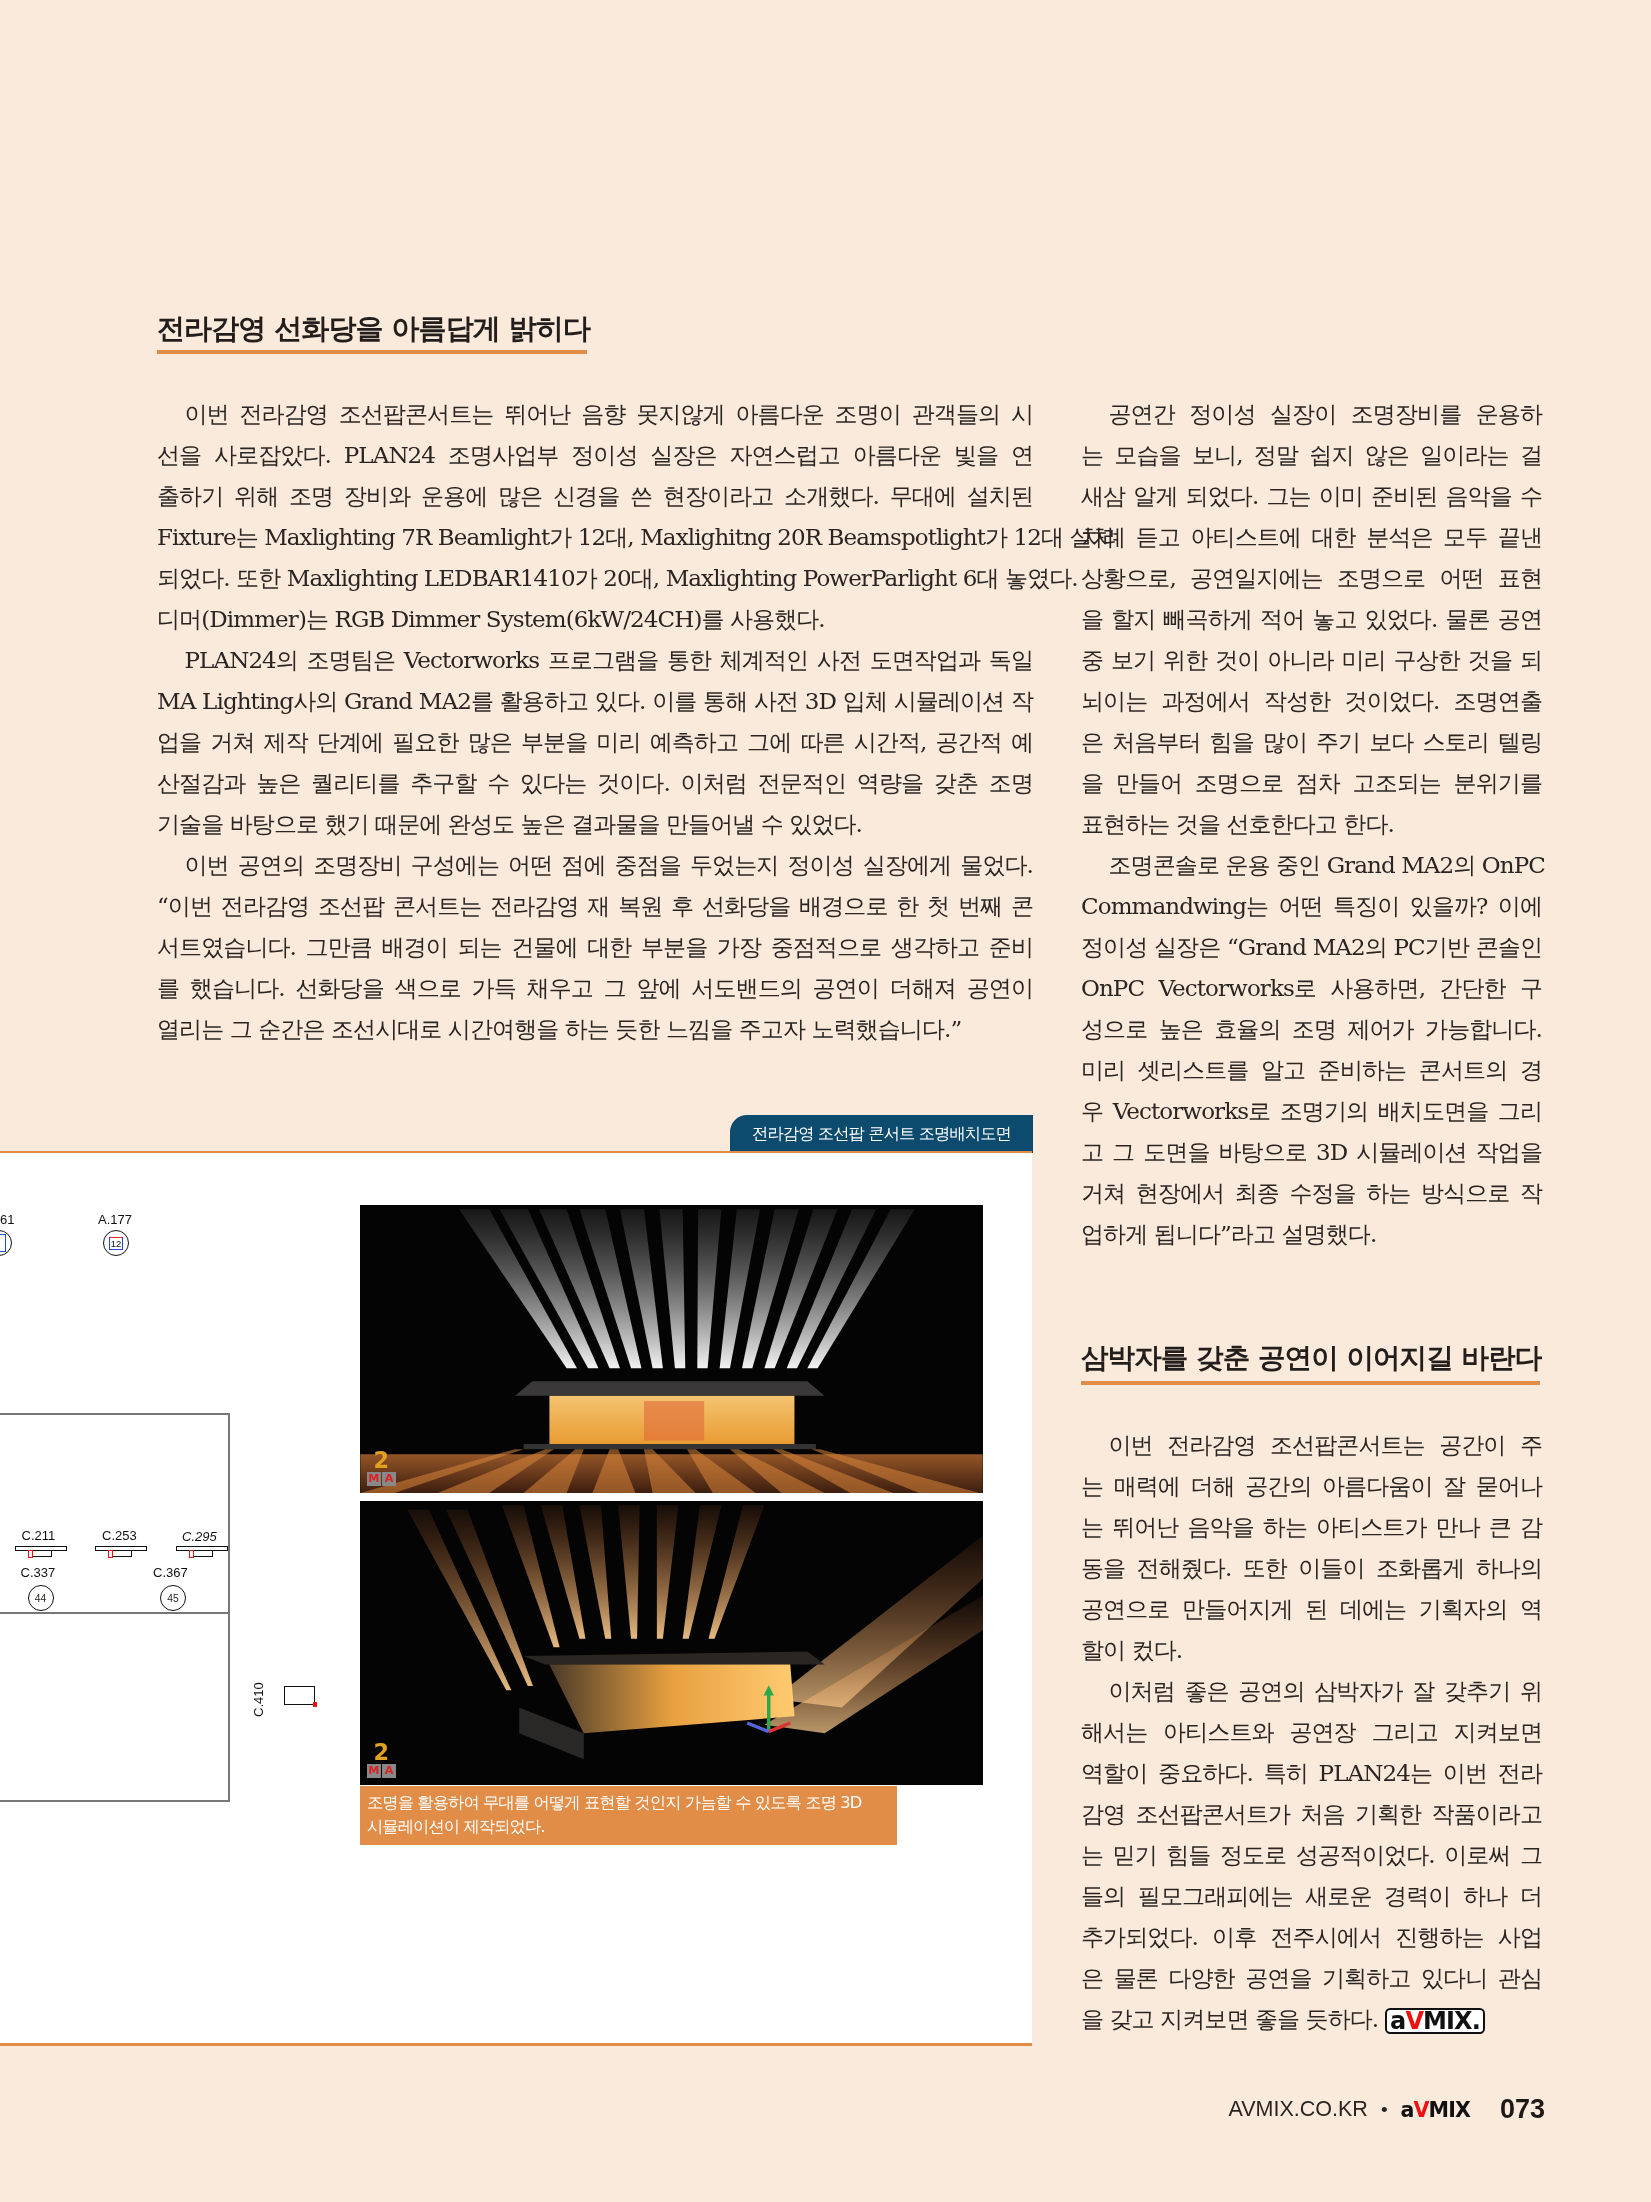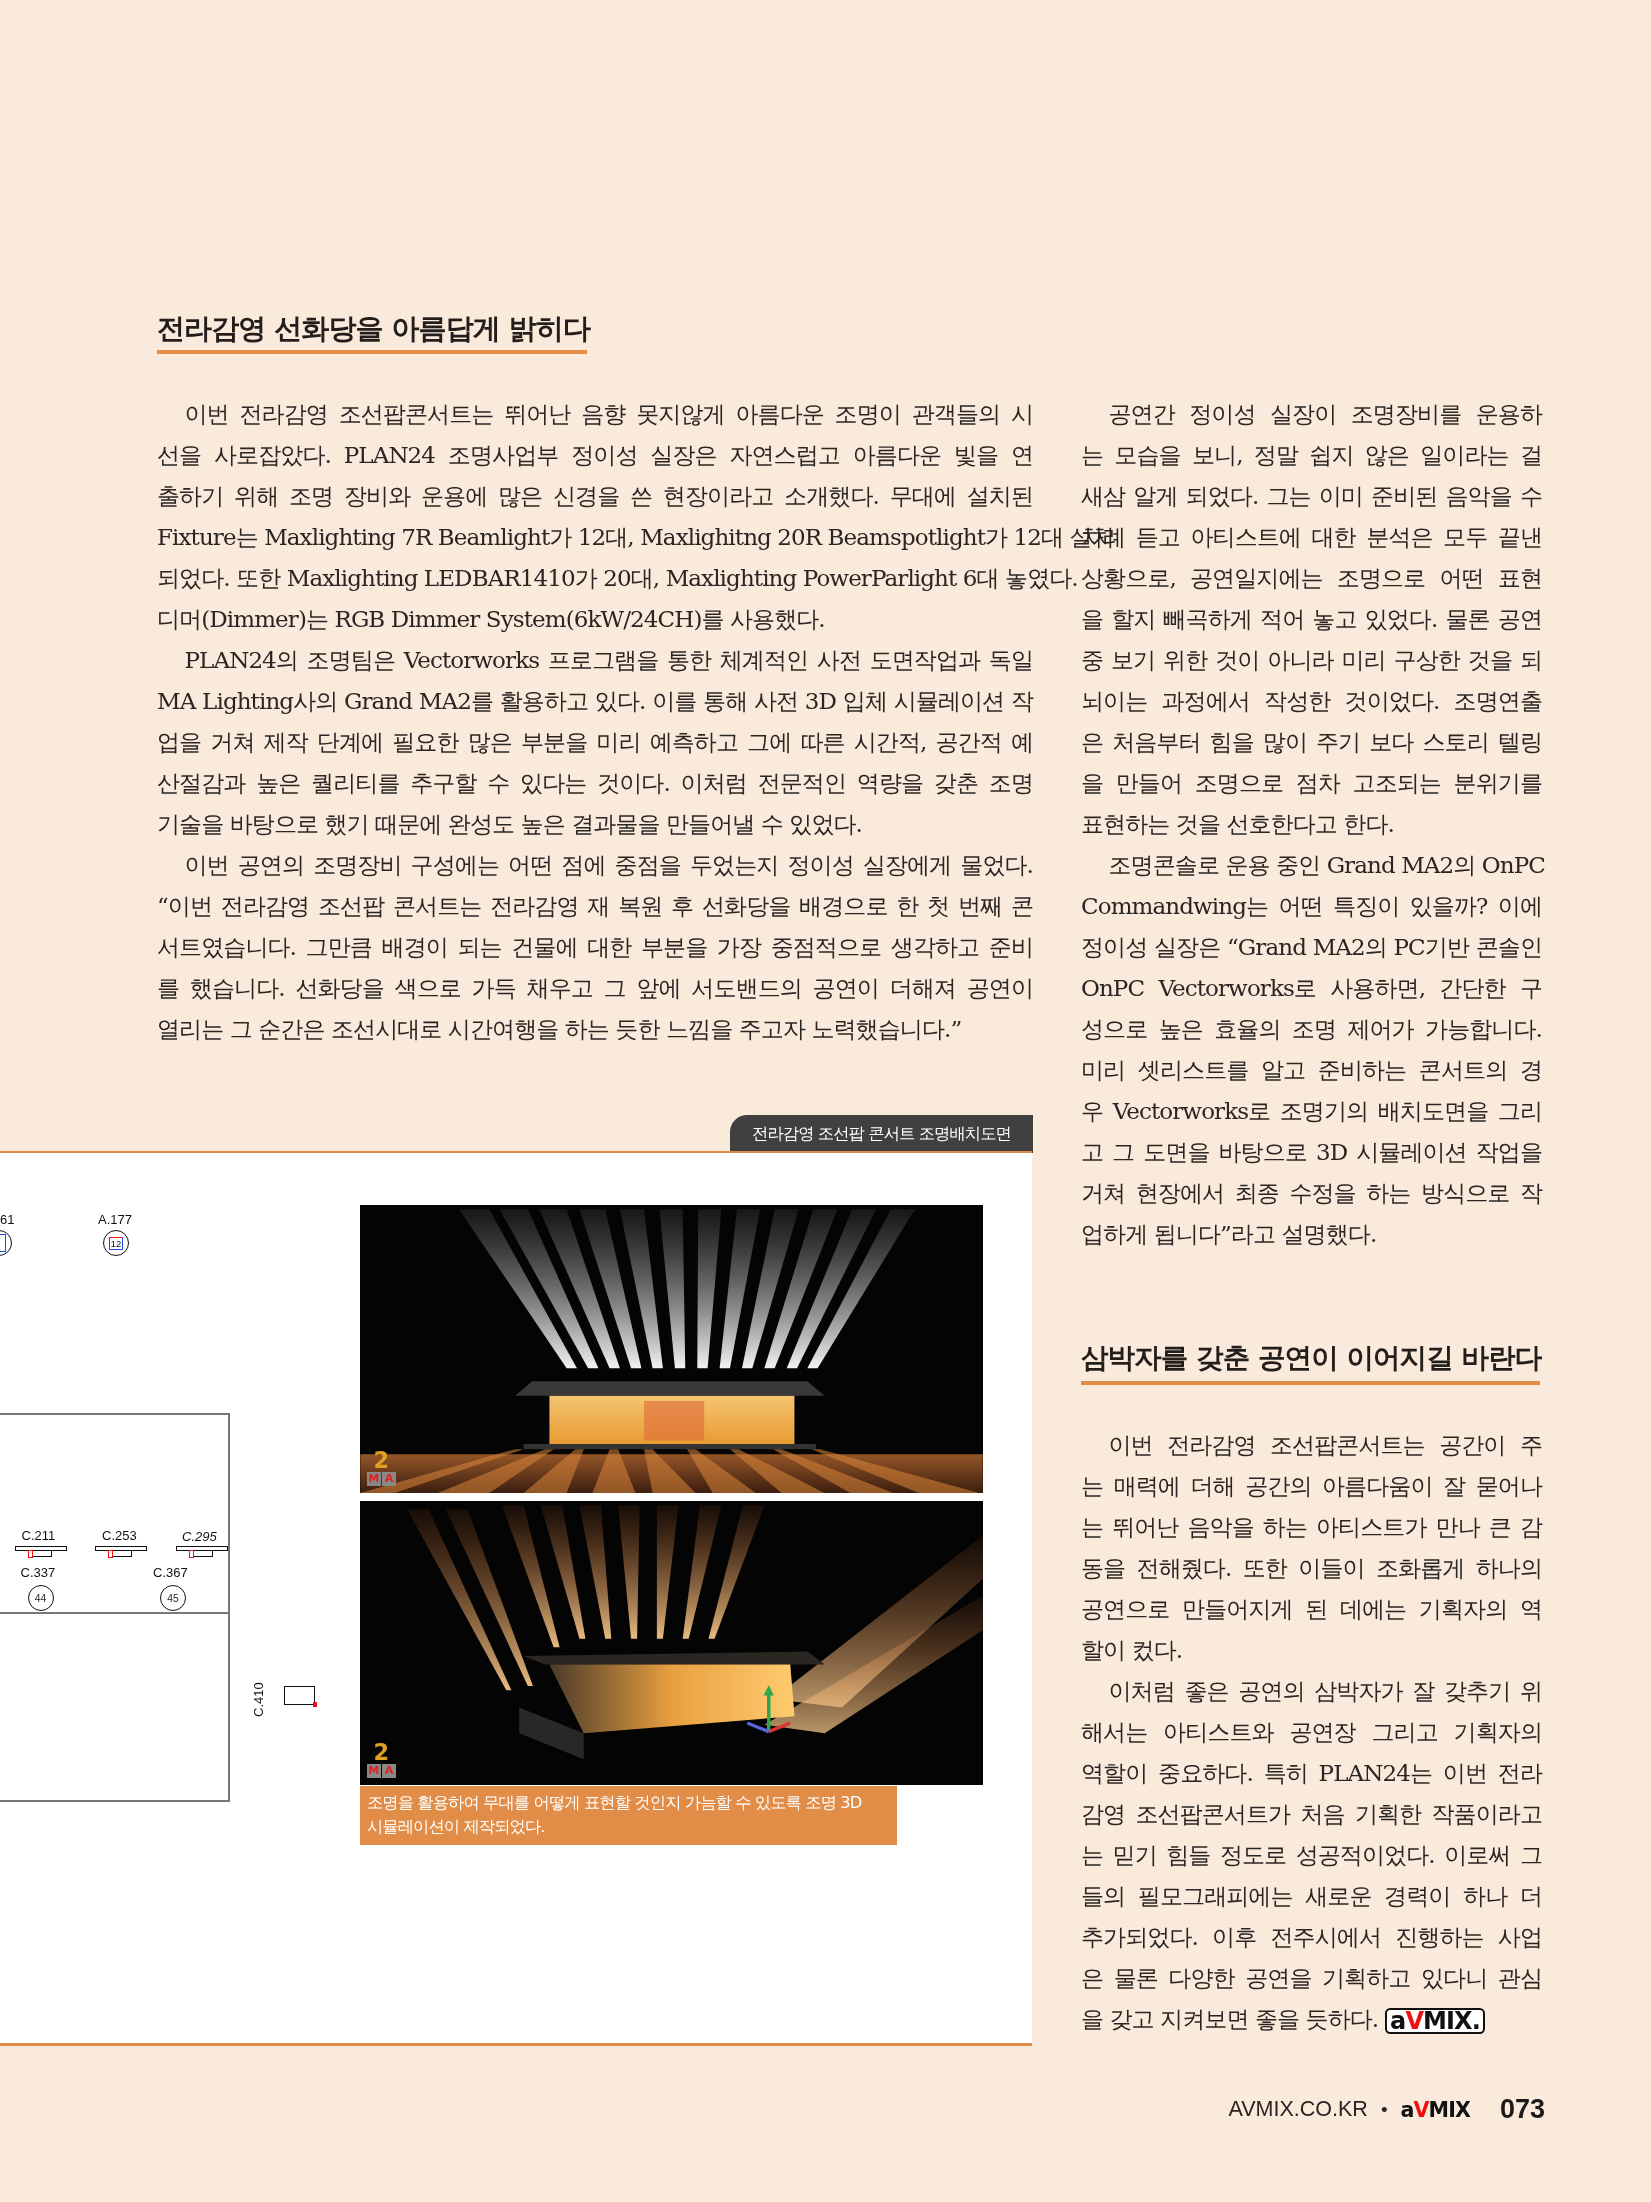--- a/index.html
+++ b/index.html
@@ -17,21 +17,21 @@
   .heading-rule { position:absolute; height:4.3px; background:#e18d48; }
   .col { position:absolute; font-size:23px; line-height:41px; letter-spacing:-0.9px; }
   .col .ln { display:block; white-space:nowrap; text-align:justify; text-align-last:justify; }
   .col .ln.last { text-align-last:left; }
   .col .ln.ind { padding-left:27.5px; }
 
   
   #diagram { position:absolute; left:0; top:1151px; width:1032px; height:895px; background:#ffffff;
     border-top:2.6px solid #e18d48; border-bottom:3.4px solid #e18d48; box-sizing:border-box; }
   #diagram-tab { position:absolute; left:730px; top:1115px; width:303px; height:38px;
-    background:#404040; border-top-left-radius:17px; color:#fff;
+    background:#0c4a6e; border-top-left-radius:17px; color:#fff;
     font-family:"DejaVu Sans","Liberation Sans",sans-serif; font-size:16.3px; letter-spacing:-0.9px;
     display:flex; align-items:center; justify-content:center; }
   .dlabel { position:absolute; font-family:"Liberation Sans","DejaVu Sans",sans-serif; font-size:13px; color:#111; }
   .fixture-round { position:absolute; width:26px; height:26px; border:1.7px solid #111; border-radius:50%; box-sizing:border-box;
     font-family:"Liberation Sans",sans-serif; font-size:10.3px; display:flex; align-items:center; justify-content:center; }
   .fixture-bar { position:absolute; width:50px; height:3.4px; border:1.7px solid #111; background:#fff; }
   .fixture-bar .inner { position:absolute; left:12px; top:3.4px; width:22.4px; height:5.2px; border:1.7px solid #111; border-top:none; }
   .fixture-bar .red { position:absolute; left:12px; top:3.4px; width:3.4px; height:6px; border:1.3px solid #e11; background:#fff;}
   .box-line { position:absolute; background:#777; }
 
@@ -109,21 +109,21 @@
 <div class="heading-rule" style="left:1081px; top:1381px; width:459px;"></div>
 
 <div class="col" style="left:1081px; top:1425px; width:461px;">
   <span class="ln ind">이번 전라감영 조선팝콘서트는 공간이 주</span>
   <span class="ln">는 매력에 더해 공간의 아름다움이 잘 묻어나</span>
   <span class="ln">는 뛰어난 음악을 하는 아티스트가 만나 큰 감</span>
   <span class="ln">동을 전해줬다. 또한 이들이 조화롭게 하나의</span>
   <span class="ln">공연으로 만들어지게 된 데에는 기획자의 역</span>
   <span class="ln last">할이 컸다.</span>
   <span class="ln ind">이처럼 좋은 공연의 삼박자가 잘 갖추기 위</span>
-  <span class="ln">해서는 아티스트와 공연장 그리고 기획자의</span>
+  <span class="ln">해서는 아티스트와 공연장 그리고 지켜보면</span>
   <span class="ln">역할이 중요하다. 특히 PLAN24는 이번 전라</span>
   <span class="ln">감영 조선팝콘서트가 처음 기획한 작품이라고</span>
   <span class="ln">는 믿기 힘들 정도로 성공적이었다. 이로써 그</span>
   <span class="ln">들의 필모그래피에는 새로운 경력이 하나 더</span>
   <span class="ln">추가되었다. 이후 전주시에서 진행하는 사업</span>
   <span class="ln">은 물론 다양한 공연을 기획하고 있다니 관심</span>
   <span class="ln last">
     <span>을 갖고 지켜보면 좋을 듯하다.</span>
     <span class="avmix-badge"><span>a</span><span class="v">V</span><span>MIX.</span></span>
   </span>

